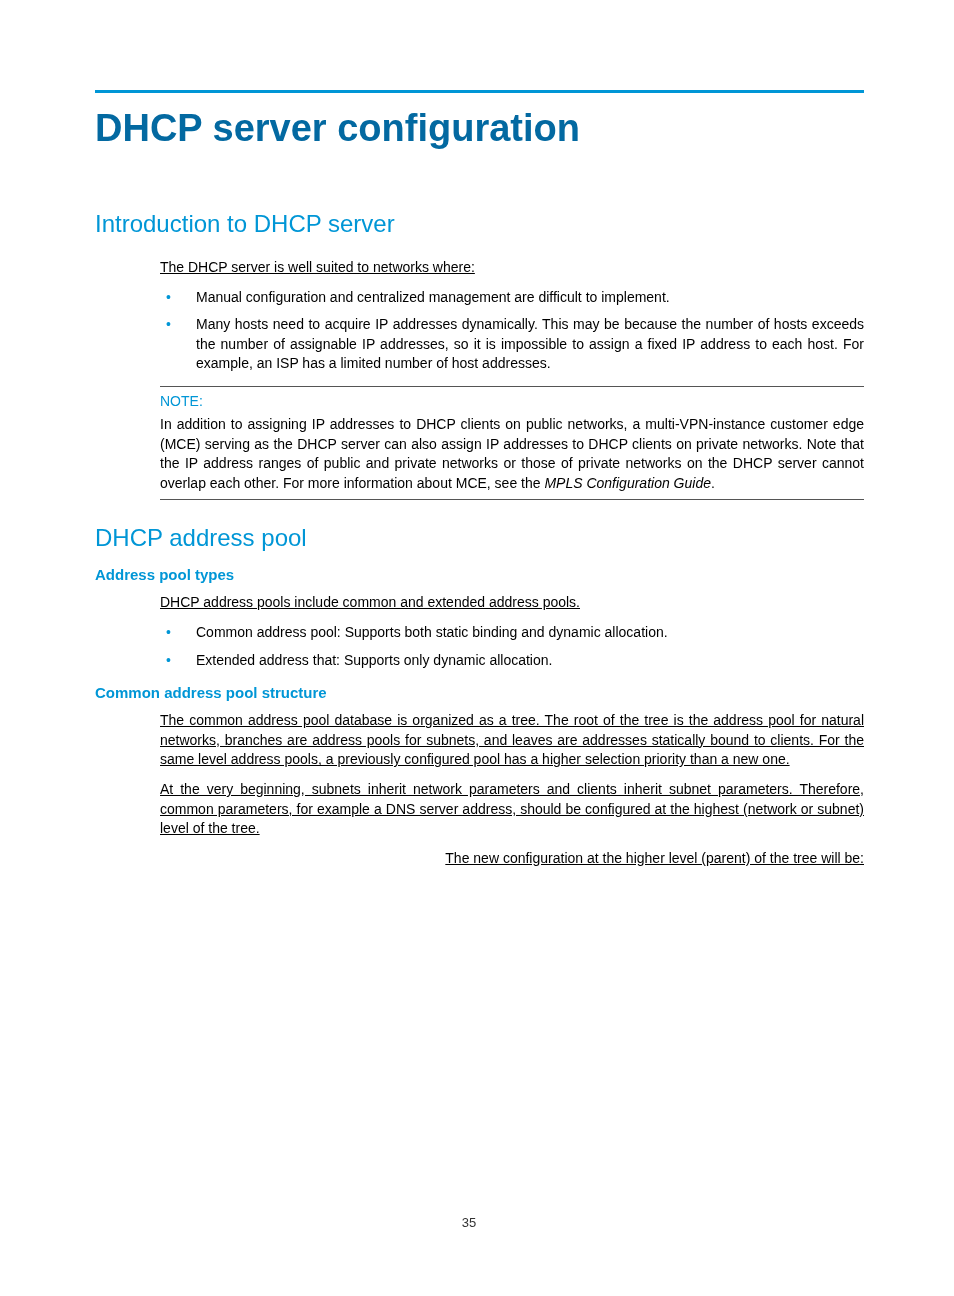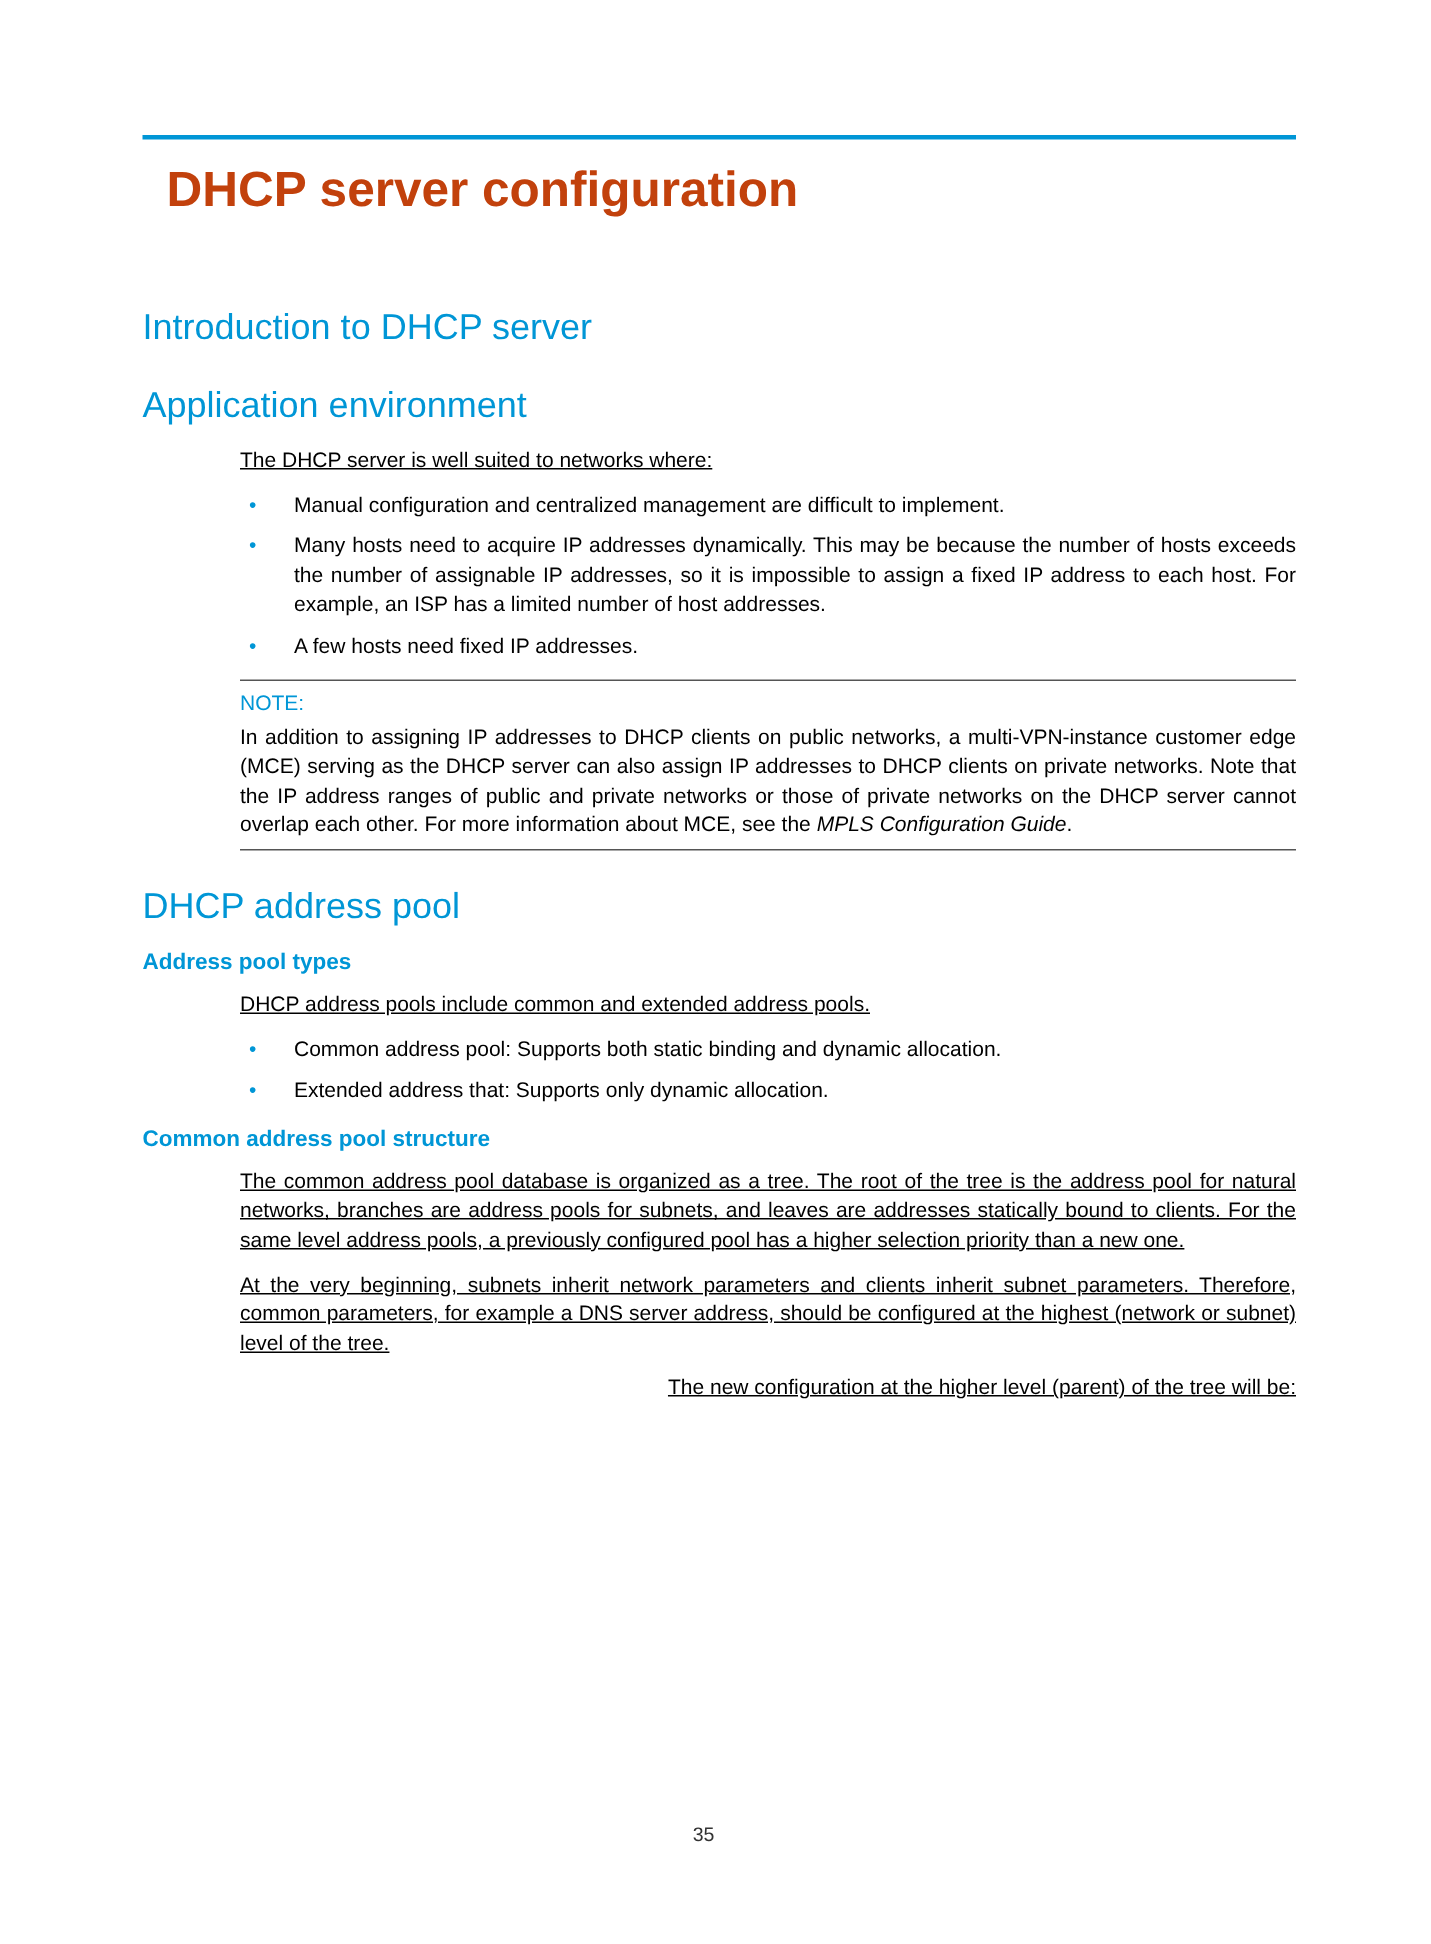--- a/index.html
+++ b/index.html
@@ -15,24 +15,24 @@
     box-sizing: border-box;
     width: 954px;
     min-height: 1296px;
     position: relative;
   }
   .top-rule {
     border-top: 3px solid #0096d6;
     margin-bottom: 14px;
   }
   h1.title {
-    font-size: 33px;
+    font-size: 38px;
     font-weight: bold;
-    color: #c2410c;
-    margin: 0 0 60px 16px;
+    color: #0369a1;
+    margin: 0 0 60px 0;
     font-family: "Trebuchet MS", "Lucida Sans", Arial, sans-serif;
   }
   h2.section {
     font-size: 24px;
     font-weight: normal;
     color: #0096d6;
     margin: 0 0 20px 0;
     font-family: "Trebuchet MS", "Lucida Sans", Arial, sans-serif;
   }
   h3.subsection {
@@ -109,28 +109,26 @@
 </style>
 </head>
 <body>
 
 <div class="page">
   <div class="top-rule"></div>
   <h1 class="title">DHCP server configuration</h1>
 
   <h2 class="section">Introduction to DHCP server</h2>
 
-  <h3 class="subsection">Application environment</h3>
 
   <p class="body">The DHCP server is well suited to networks where:</p>
 
   <ul class="bullets">
     <li>Manual configuration and centralized management are difficult to implement.</li>
     <li>Many hosts need to acquire IP addresses dynamically. This may be because the number of hosts exceeds the number of assignable IP addresses, so it is impossible to assign a fixed IP address to each host. For example, an ISP has a limited number of host addresses.</li>
-    <li>A few hosts need fixed IP addresses.</li>
   </ul>
 
   <div class="note-box">
     <p class="note-label">NOTE:</p>
     <p class="note-body">
       <span>In addition to assigning IP addresses to DHCP clients on public networks, a multi-VPN-instance customer edge (MCE) serving as the DHCP server can also assign IP addresses to DHCP clients on private networks. Note that the IP address ranges of public and private networks or those of private networks on the DHCP server cannot overlap each other. For more information about MCE, see the </span><span class="italic">MPLS Configuration Guide</span><span>.</span>
     </p>
   </div>
 
   <h3 class="subsection">DHCP address pool</h3>

